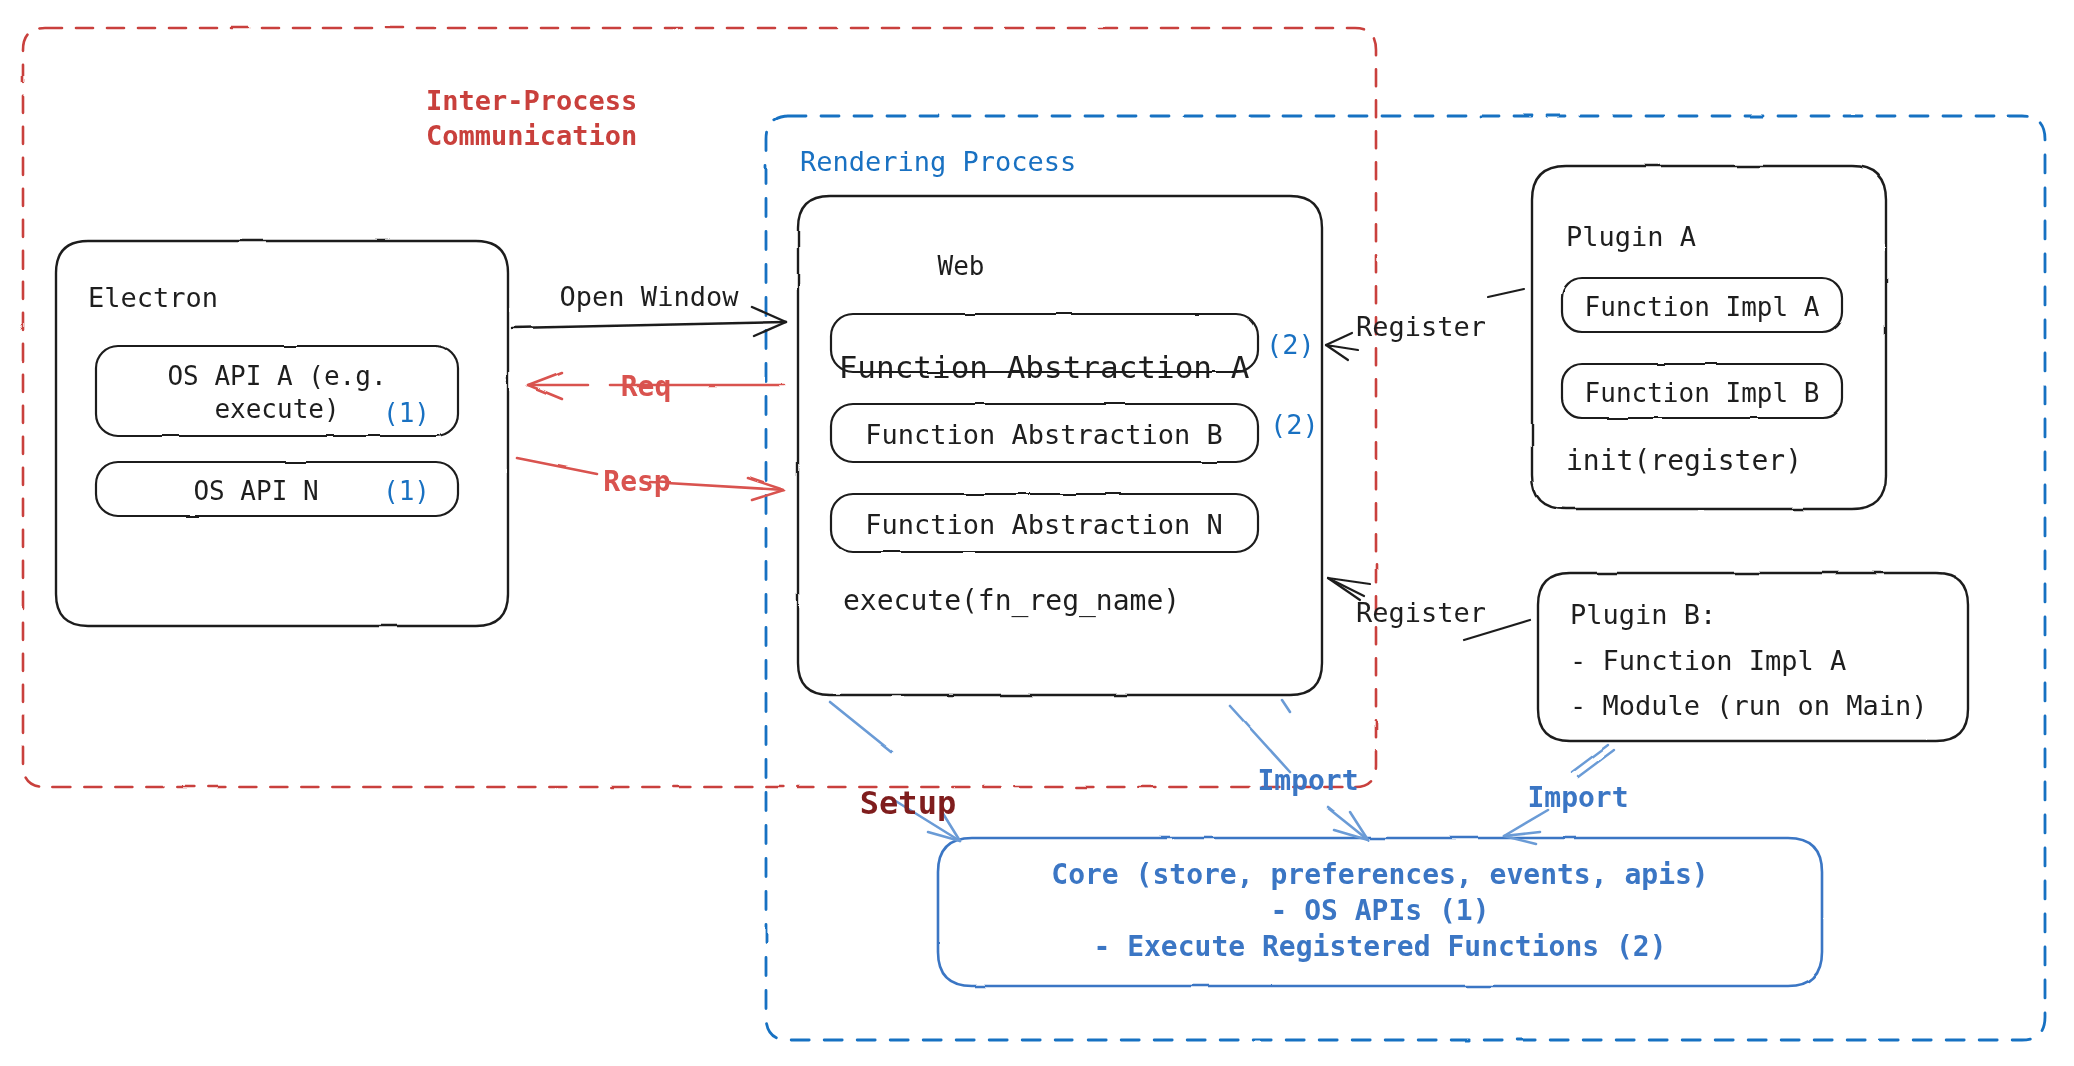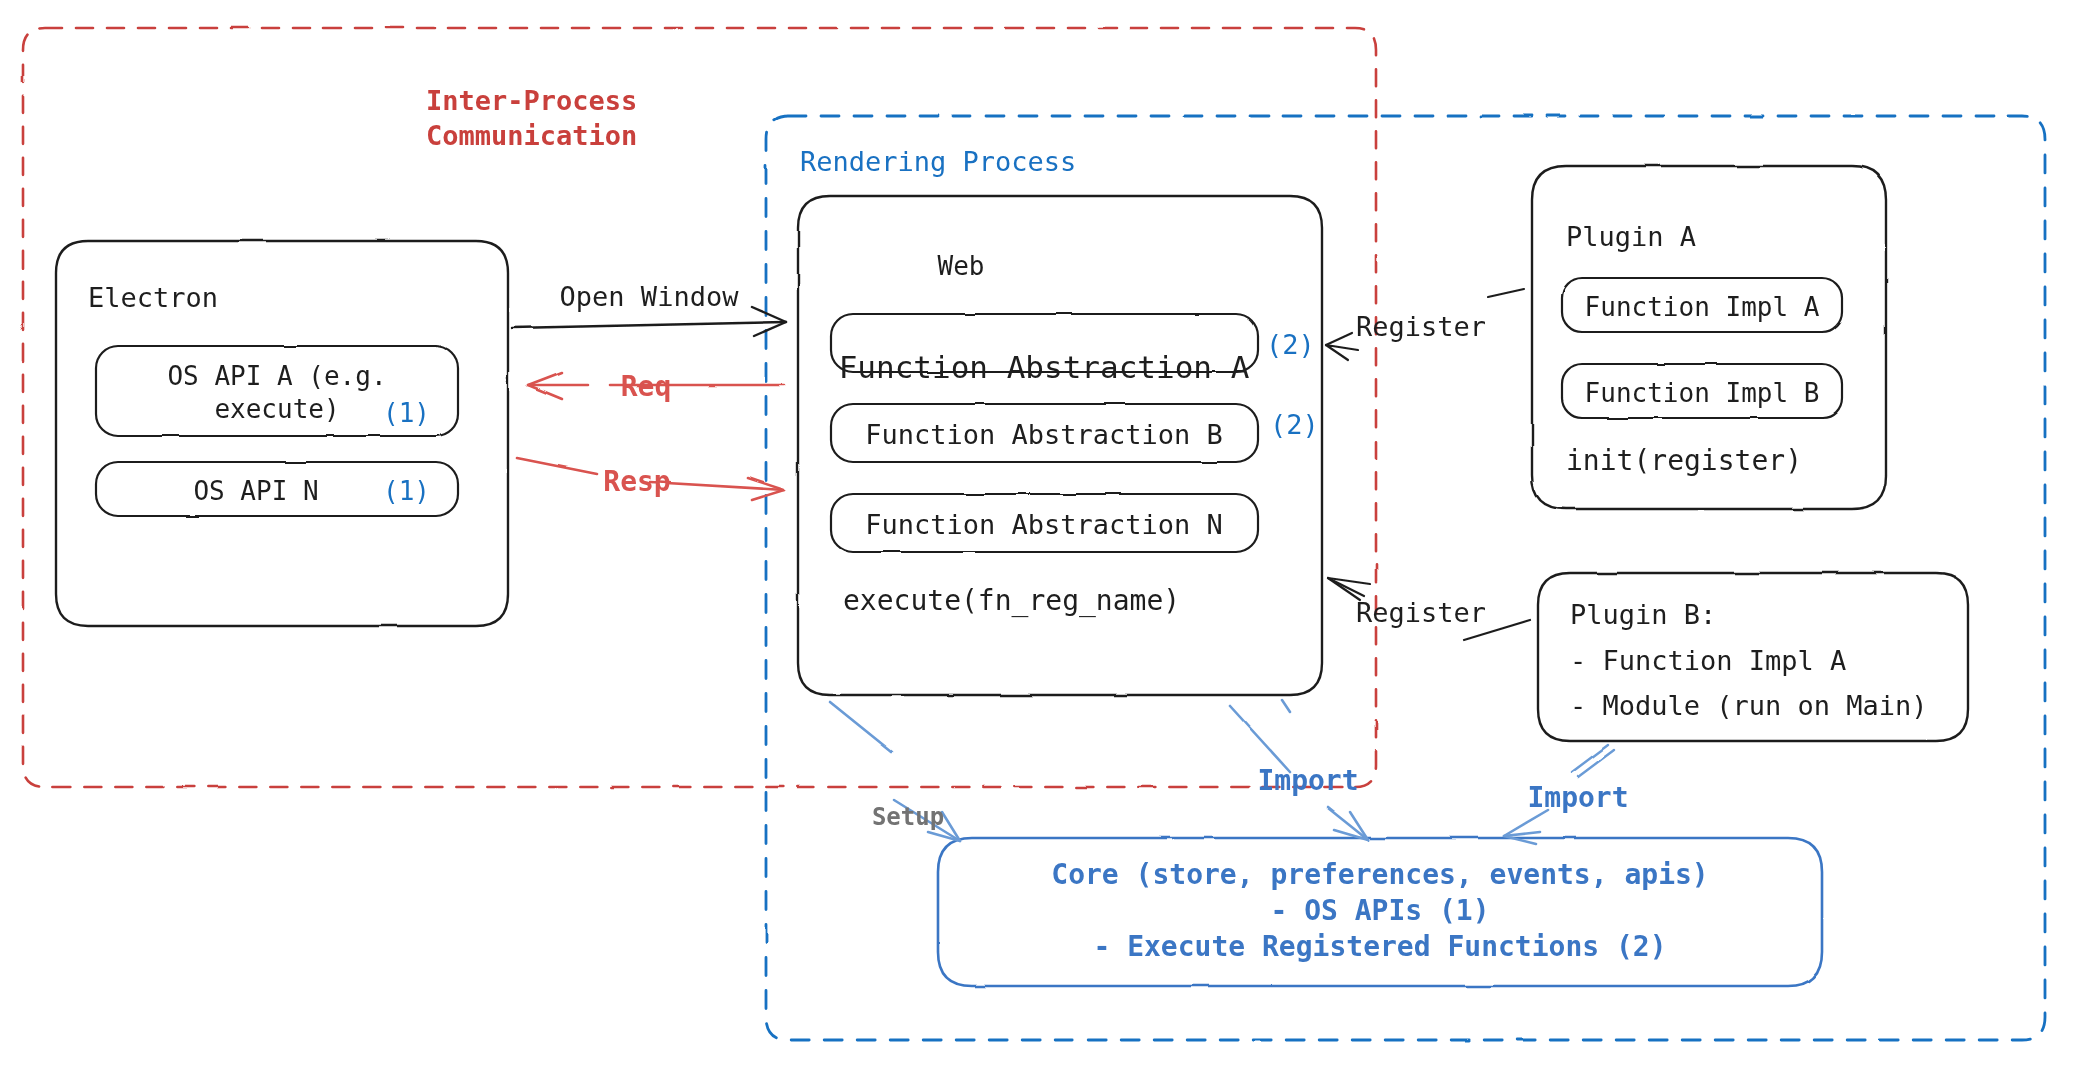--- a/index.html
+++ b/index.html
@@ -158,17 +158,17 @@
 
 <div class="lbl mono bold ctr" style="left:1380px;top:857px;font-size:28px;color:#3b76c4;">Core (store, preferences, events, apis)</div>
 <div class="lbl mono bold ctr" style="left:1380px;top:893px;font-size:28px;color:#3b76c4;">- OS APIs (1)</div>
 <div class="lbl mono bold ctr" style="left:1380px;top:929px;font-size:28px;color:#3b76c4;">- Execute Registered Functions (2)</div>
 
 <div class="lbl mono blk ctr" style="left:649px;top:280px;font-size:27px;">Open Window</div>
 <div class="lbl mono bold ctr" style="left:646px;top:369px;font-size:28px;color:#d9534f;">Req</div>
 <div class="lbl mono bold ctr" style="left:637px;top:464px;font-size:28px;color:#d9534f;">Resp</div>
 <div class="lbl mono blk" style="left:1356px;top:310px;font-size:27px;">Register</div>
 <div class="lbl mono blk" style="left:1356px;top:596px;font-size:27px;">Register</div>
-<div class="lbl mono bold ctr" style="left:908px;top:802px;font-size:24px;color:#737373;">Setup</div>
+<div class="lbl mono bold ctr" style="left:908px;top:783px;font-size:32px;color:#7f1d1d;">Setup</div>
 <div class="lbl mono bold ctr" style="left:1308px;top:763px;font-size:28px;color:#3b76c4;">Import</div>
 <div class="lbl mono bold ctr" style="left:1578px;top:780px;font-size:28px;color:#3b76c4;">Import</div>
 
 </div>
 
 </body></html>

